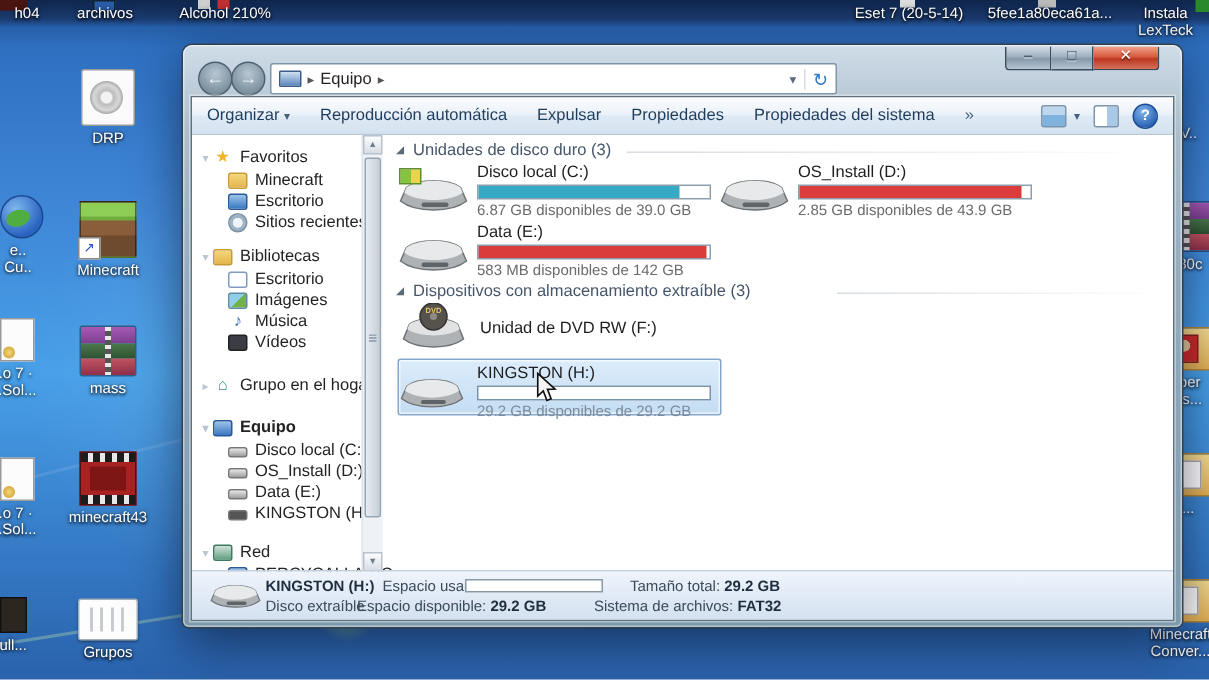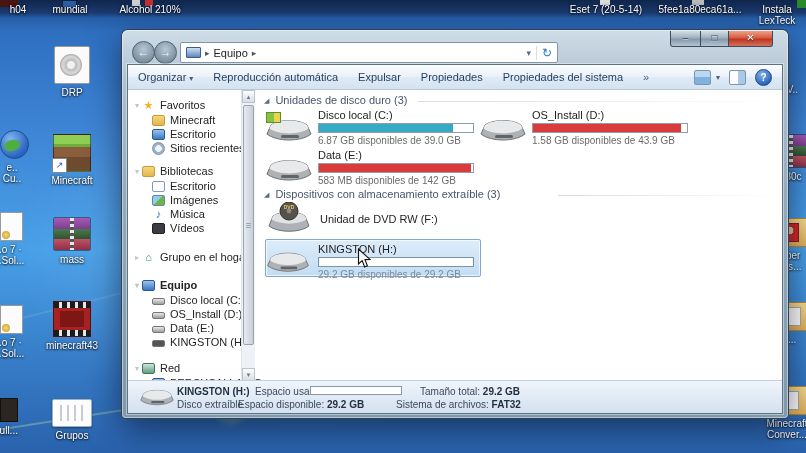--- a/index.html
+++ b/index.html
@@ -161,21 +161,21 @@
   <div class="stub" style="left:62px;width:13px;height:6px;background:#2a5ca8;border:1px solid #123"></div>
   <div class="stub" style="left:132px;width:8px;height:6px;background:#cfcfcf"></div>
   <div class="stub" style="left:145px;width:8px;height:6px;background:#c03030"></div>
   <div class="stub" style="left:600px;width:10px;height:5px;background:#ddd"></div>
   <div class="stub" style="left:692px;width:12px;height:5px;background:#bbb"></div>
   <div class="stub" style="left:797px;width:9px;height:8px;background:#2a8a2a"></div>
   <div class="topicon" style="left:0;width:36px">
       <div class="dlabel">h04</div>
     </div>
   <div class="topicon" style="left:40px;width:60px">
-      <div class="dlabel">mundial</div>
+      <div class="dlabel">archivos</div>
     </div>
   <div class="topicon" style="left:110px;width:80px">
       <div class="dlabel">Alcohol 210%</div>
     </div>
   <div class="topicon" style="left:560px;width:92px">
       <div class="dlabel">Eset 7 (20-5-14)</div>
     </div>
   <div class="topicon" style="left:652px;width:96px">
       <div class="dlabel">5fee1a80eca61a...</div>
     </div>
@@ -412,21 +412,21 @@
                 <path d="M5 9 C13 3,33 3,41 9 L45 18 C35 26,11 26,1 18 Z" fill="#aeb2b5" stroke="#6d7276"></path>
                 <path d="M5 9 C13 3,33 3,41 9 L42.5 12.5 C33 19,13 19,3.5 12.5 Z" fill="#e7e9ea"></path>
                 <rect x="15" y="19" width="18" height="3" rx="1.5" fill="#5f6468"></rect>
               </svg>
           </div>
           <div class="tinfo">
             <div class="tname">OS_Install (D:)</div>
             <div class="bar">
                 <div class="fill" style="width: 96%; background: rgb(218, 59, 59);"></div>
               </div>
-            <div class="tfree">1.58 GB disponibles de 43.9 GB</div>
+            <div class="tfree">2.85 GB disponibles de 43.9 GB</div>
           </div>
         </div>
 
         <div class="tile" style="left:138px;top:58px">
           <div class="icn">
             <svg width="46" height="27" viewBox="0 0 46 27" style="margin-top:8px">
                 <path d="M5 9 C13 3,33 3,41 9 L45 18 C35 26,11 26,1 18 Z" fill="#aeb2b5" stroke="#6d7276"></path>
                 <path d="M5 9 C13 3,33 3,41 9 L42.5 12.5 C33 19,13 19,3.5 12.5 Z" fill="#e7e9ea"></path>
                 <rect x="15" y="19" width="18" height="3" rx="1.5" fill="#5f6468"></rect>
               </svg>

